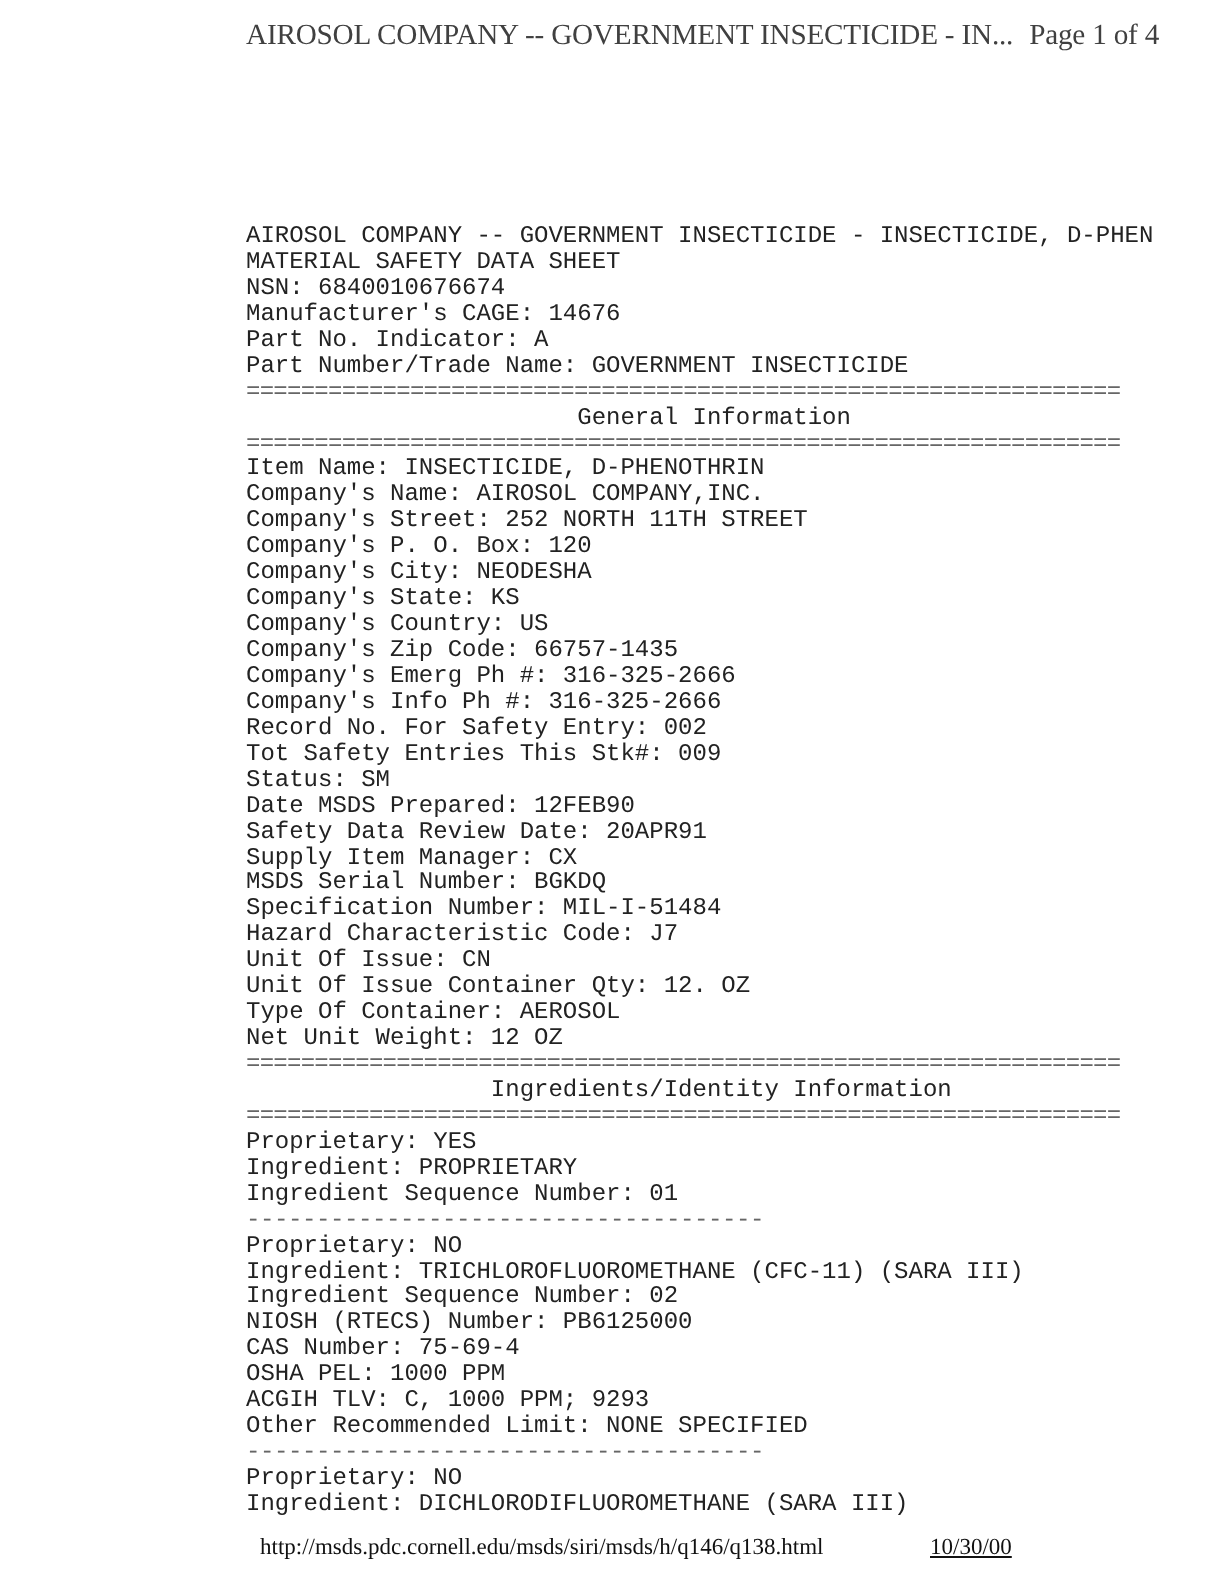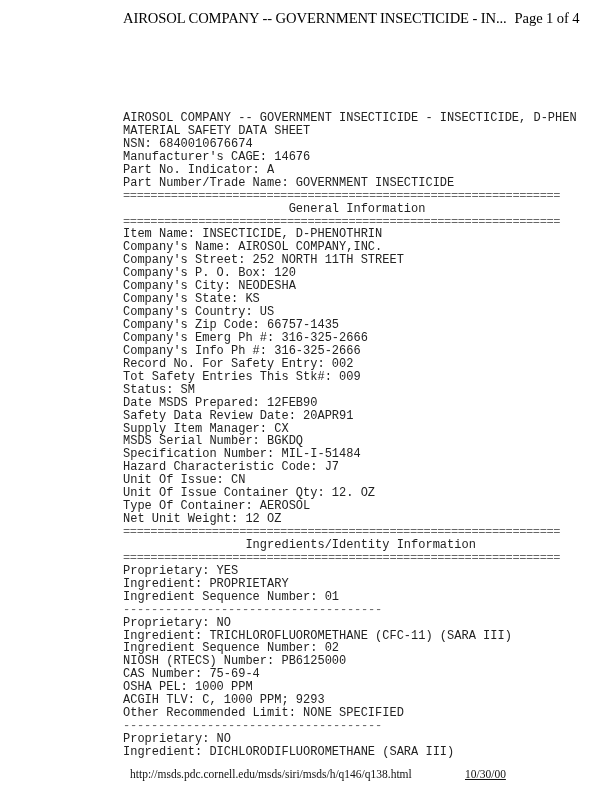--- a/index.html
+++ b/index.html
@@ -1,20 +1,20 @@
 <!DOCTYPE html>
 <html><head>
 <meta charset="utf-8">
 <style>
   html, body { margin: 0; padding: 0; background: #ffffff; }
   body { width: 607px; height: 792px; position: relative; overflow: hidden; color: #1a1a1a; }
   .header {
     position: absolute; left: 123px; top: 10px;
     font-family: "Liberation Serif", serif; font-size: 14.6px; letter-spacing: -0.1px;
-    white-space: nowrap; color: #000000;
+    white-space: nowrap; color: #404040;
   }
   .header .page { margin-left: 8px; }
   .body-text {
     position: absolute; left: 123px; top: 112px;
     font-family: Liberation Mono, monospace; font-size: 12px;
     line-height: 12.95px; white-space: pre; color: #222;
   }
   .line { display: block; height: 12.95px; }
   .rule { color: #666; letter-spacing: -0.37px; }
   .dash { color: #666; letter-spacing: -0.2px; }

